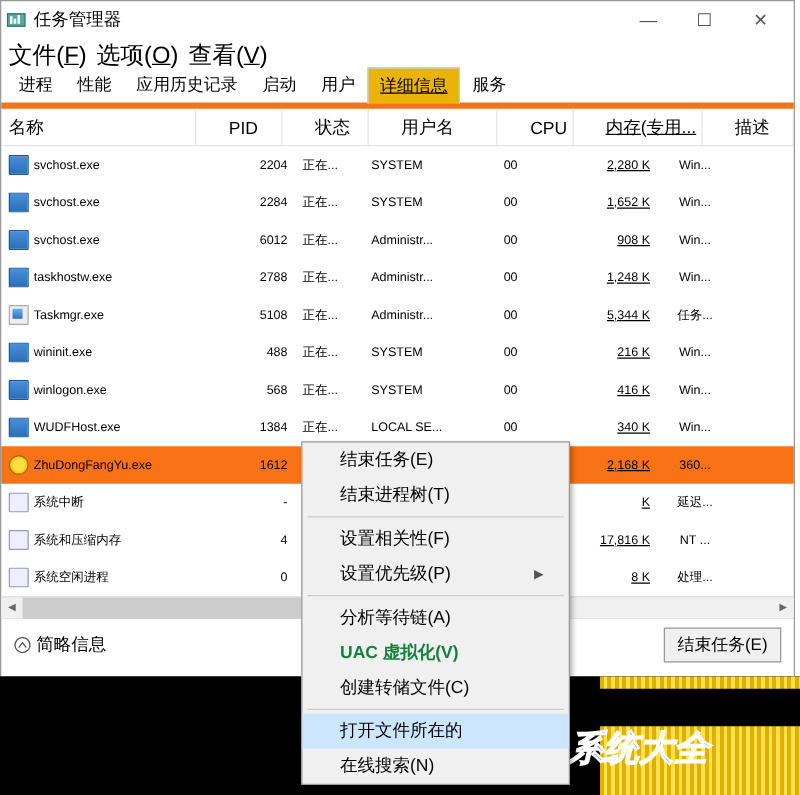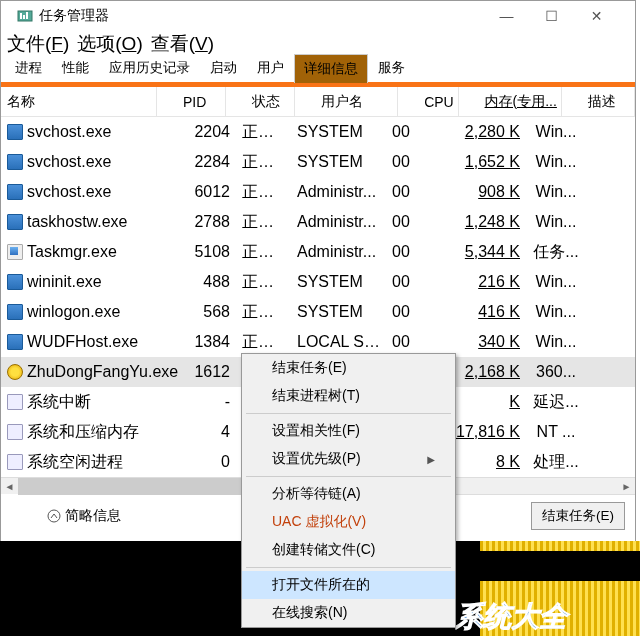--- a/index.html
+++ b/index.html
@@ -1,63 +1,63 @@
 <!DOCTYPE html>
 <html><head>
 <meta charset="utf-8">
 <style>
 * { box-sizing: border-box; margin: 0; padding: 0; font-family: "Microsoft YaHei", "Segoe UI", sans-serif; }
 body { width: 640px; height: 636px; background: #fff; overflow: hidden; position: relative; }
 .window { width: 636px; height: 595px; border: 1px solid #999; background: #fff; position: relative; }
-.titlebar { height: 30px; display: flex; align-items: center; padding: 0 16px; }
+.titlebar { height: 30px; display: flex; align-items: center; padding: 0 4px; }
 .titlebar .icon { width: 16px; height: 16px; margin-right: 6px; }
 .title { font-size: 14px; flex: 1; }
 .winbtns { display: flex; gap: 0; }
 .winbtn { width: 45px; height: 28px; display: flex; align-items: center; justify-content: center; font-size: 14px; color: #555; }
 .menubar { height: 26px; display: flex; align-items: center; padding: 0 6px; gap: 8px; font-size: 19px; }
 .menubar span u { text-decoration: underline; }
 .tabs { height: 30px; display: flex; align-items: flex-end; border-bottom: 5px solid #f97316; padding-left: 4px; font-size: 13.5px; }
 .tab { padding: 5px 9px; border: 1px solid transparent; border-bottom: none; cursor: pointer; }
-.tab.active { border-color: #ccc; background: #a16207; position: relative; top: 1px; }
+.tab.active { border-color: #ccc; background: #eab308; position: relative; top: 1px; text-decoration: underline; }
 .table-wrap { position: relative; }
 .thead { display: flex; height: 30px; align-items: center; font-size: 14px; border-bottom: 1px solid #e5e5e5; gap: 20px; }
 .th { padding: 0 6px; border-right: 1px solid #e5e5e5; height: 100%; display: flex; align-items: center; overflow: hidden; white-space: nowrap; }
 .tbody { }
-.row { display: flex; height: 30px; align-items: center; font-size: 16px; }
-.row.selected { background: #e5e5e5; }
+.row { display: flex; height: 30px; align-items: center; font-size: 10px; }
+.row.selected { background: #f97316; }
 .td { padding: 0 6px; overflow: hidden; white-space: nowrap; text-overflow: ellipsis; }
 .c-name { width: 180px; display: flex; align-items: center; gap: 4px; }
 .c-pid { width: 55px; text-align: right; }
 .c-status { width: 55px; }
 .c-user { width: 95px; }
-.c-cpu { width: 45px; text-align: left; }
+.c-cpu { width: 45px; text-align: center; }
 .c-mem { width: 95px; text-align: right; text-decoration: underline; }
 .c-desc { width: 60px; text-align: center; }
 .proc-icon { width: 16px; height: 16px; flex-shrink: 0; }
 .proc-icon.svc { background: linear-gradient(#4a90d9, #2a70b9); border: 1px solid #1a5a99; border-radius: 1px; }
 .proc-icon.gen { background: #eee; border: 1px solid #aaa; border-radius: 1px; position: relative; }
 .proc-icon.gen::after { content: ""; position: absolute; top: 2px; left: 2px; width: 8px; height: 8px; background: linear-gradient(#6ab0f0,#3070c0); }
 .proc-icon.yellow { background: radial-gradient(circle, #ffe040 40%, #e0a000 100%); border-radius: 50%; border: 1px solid #9a7000; }
 .proc-icon.sys { background: #eef; border: 1px solid #99b; border-radius: 1px; }
 .scrollbar-h { height: 17px; background: #f0f0f0; display: flex; align-items: center; border-top: 1px solid #ddd; }
 .sb-arrow { width: 17px; height: 17px; display: flex; align-items: center; justify-content: center; color: #666; font-size: 10px; }
 .sb-track { flex: 1; height: 17px; position: relative; }
 .sb-thumb { position: absolute; left: 0; width: 65%; height: 100%; background: #ccc; }
-.footer { height: 42px; display: flex; align-items: center; padding: 0 10px; border-top: 1px solid #ddd; margin-left: 36px; }
+.footer { height: 42px; display: flex; align-items: center; padding: 0 10px; border-top: 1px solid #ddd; }
 .expand { display: flex; align-items: center; gap: 4px; font-size: 14px; }
 .endtask { margin-left: auto; padding: 4px 10px; border: 1px solid #999; background: #f0f0f0; font-size: 13.5px; }
 .ctxmenu { position: absolute; top: 352px; left: 240px; width: 215px; background: #f0f0f0; border: 1px solid #999; box-shadow: 2px 2px 4px rgba(0,0,0,0.3); font-size: 14px; z-index: 10; }
 .ctx-item { padding: 5px 20px 5px 30px; display: flex; justify-content: space-between; align-items: center; }
-.ctx-item.disabled { color: #c2410c; }
+.ctx-item.disabled { color: #15803d; font-weight: bold; }
 .ctx-item.highlight { background: #cde6ff; }
 .ctx-sep { height: 1px; background: #ccc; margin: 3px 4px; }
 .ctx-arrow { font-size: 10px; color: #555; }
 .bottom-deco { position: absolute; bottom: 0; left: 0; width: 640px; height: 95px; background: #000; overflow: hidden; }
 .flag { position: absolute; left: 380px; bottom: 10px; width: 70px; height: 70px; }
-.brand { position: absolute; left: 455px; bottom: 0; font-size: 28px; font-style: italic; font-weight: bold; color: #2a7dd4; -webkit-text-stroke: 1px #fff; }
+.brand { position: absolute; left: 455px; bottom: 18px; font-size: 28px; font-style: italic; font-weight: bold; color: #2a7dd4; -webkit-text-stroke: 1px #fff; }
 .stripes { position: absolute; right: 0; top: 0; width: 160px; height: 10px; background: repeating-linear-gradient(90deg, #e0b000 0 3px, #ffe050 3px 6px); }
 .stripes2 { position: absolute; right: 0; bottom: 0; width: 160px; height: 55px; background: repeating-linear-gradient(90deg, #e0b000 0 3px, #ffe050 3px 6px); }
 </style>
 </head>
 <body>
 
 <div class="window">
   <div class="titlebar">
     <svg class="icon" viewBox="0 0 16 16">
         <rect x="1" y="3" width="14" height="10" fill="#5a9" stroke="#376"></rect>

